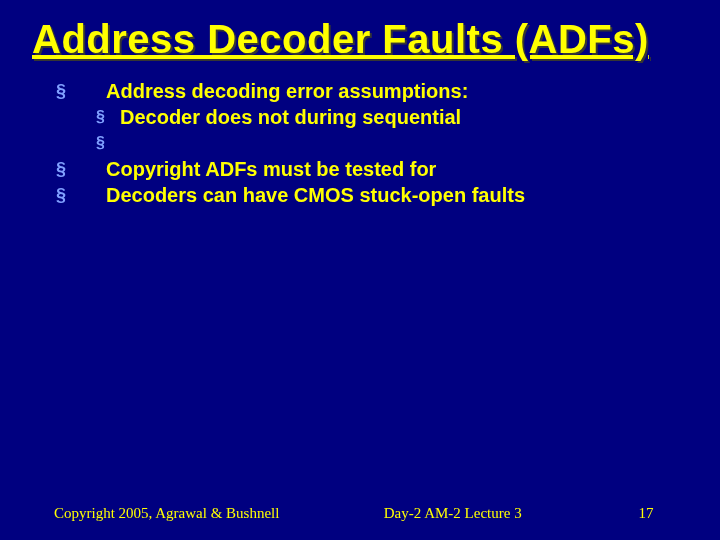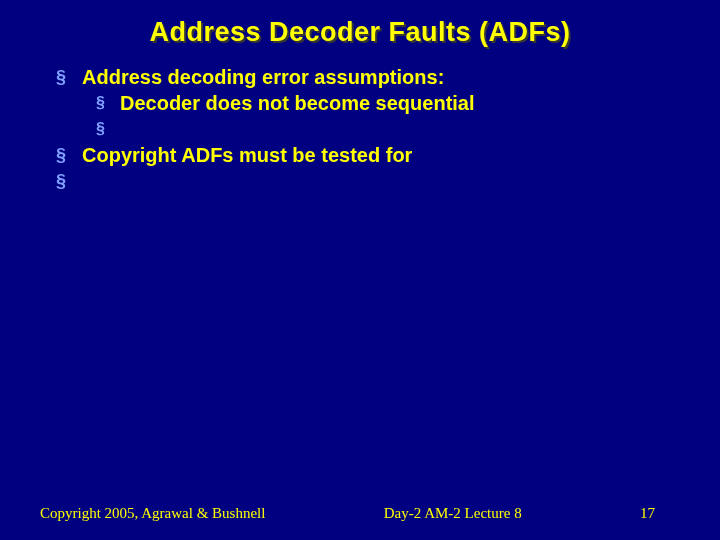--- a/index.html
+++ b/index.html
@@ -12,26 +12,26 @@
   .slide {
     width: 720px;
     height: 540px;
     position: relative;
     padding: 18px 32px 0 32px;
   }
   .title {
     font-family: "Arial Black", Arial, sans-serif;
     font-weight: 900;
     color: #ffff00;
-    font-size: 27px;
+    font-size: 40px;
     line-height: 1.08;
-    text-align: center;
     text-shadow: 2px 2px 0 rgba(90,90,0,0.6);
     letter-spacing: 0.5px;
     margin-bottom: 18px;
+    text-decoration: underline;
   }
   .content {
     padding-left: 24px;
   }
   .b1 {
     display: flex;
     align-items: flex-start;
     margin-bottom: 2px;
   }
   .bullet-mark {
@@ -41,20 +41,21 @@
     line-height: 24px;
     margin-right: 12px;
     width: 14px;
     flex: 0 0 auto;
   }
   .b1-text {
     color: #ffff00;
     font-weight: bold;
     font-size: 20px;
     line-height: 24px;
+    margin-left: 24px;
   }
   .sub {
     padding-left: 40px;
   }
   .b2 {
     display: flex;
     align-items: flex-start;
     margin-bottom: 2px;
   }
   .bullet-mark2 {
@@ -75,68 +76,69 @@
   .footer {
     position: absolute;
     bottom: 18px;
     left: 0;
     width: 720px;
     display: flex;
     align-items: baseline;
     font-family: "Times New Roman", Times, serif;
     color: #ffff00;
     font-size: 15px;
-    padding: 0 40px;
+    padding: 0 54px;
   }
   .footer-left {
     flex: 0 0 auto;
   }
   .footer-center {
     flex: 1 1 auto;
     text-align: center;
   }
   .footer-right {
     flex: 0 0 auto;
-    text-align: left;
+    text-align: center;
     min-width: 40px;
   }
 </style>
 </head>
 <body>
 
 <div class="slide">
 
   <div class="title">Address Decoder Faults (ADFs)</div>
 
   <div class="content">
 
     <div class="b1">
       <span class="bullet-mark">§</span>
       <span class="b1-text">Address decoding error  assumptions:</span>
     </div>
     <div class="sub">
       <div class="b2">
         <span class="bullet-mark2">§</span>
-        <span class="b2-text">Decoder does not become sequential</span>
+        <span class="b2-text">Decoder does not during sequential</span>
       </div>
       <div class="b2">
         <span class="bullet-mark2">§</span>
       </div>
     </div>
 
     <div class="b1">
       <span class="bullet-mark">§</span>
       <span class="b1-text">Copyright ADFs must be tested for</span>
     </div>
 
     <div class="b1">
       <span class="bullet-mark">§</span>
+      <span class="b1-text">Decoders can have CMOS stuck-open faults</span>
     </div>
 
   </div>
 
   <div class="footer">
     <span class="footer-left">Copyright 2005, Agrawal &amp; Bushnell</span>
-    <span class="footer-center">Day-2 AM-2 Lecture 8</span>
+    <span class="footer-center">Day-2 AM-2 Lecture 3</span>
     <span class="footer-right">17</span>
   </div>
 
 </div>
 
 </body></html>

